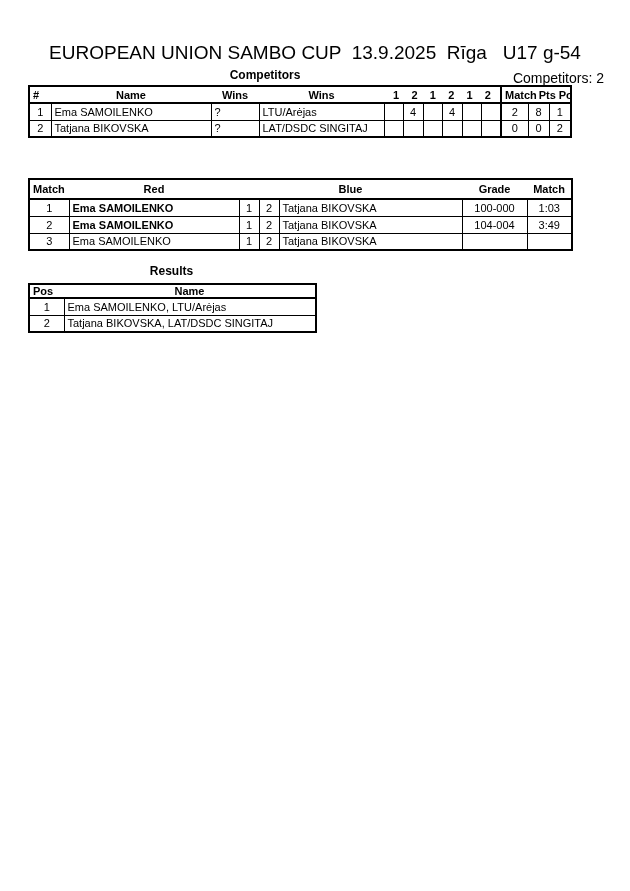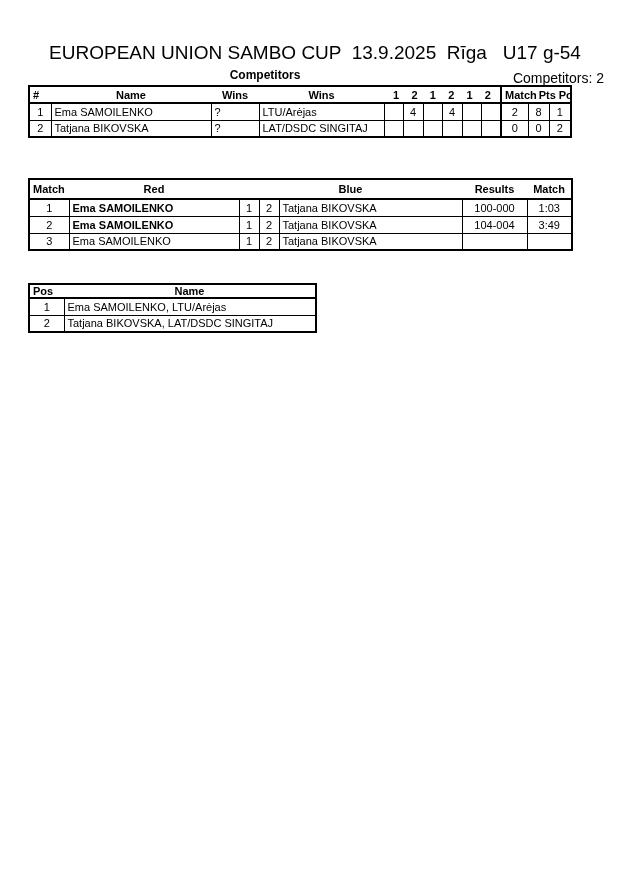--- a/index.html
+++ b/index.html
@@ -181,21 +181,21 @@
         <col style="width:20px">
       <col style="width:183px">
         <col style="width:65px">
         <col style="width:45px">
     </colgroup>
     <thead>
       <tr>
         <th class="l">Match</th>
         <th class="c">Red</th>
         <th class="c" colspan="3">Blue</th>
-        <th class="c">Results</th>
+        <th class="c">Grade</th>
         <th class="c">Match</th>
       </tr>
     </thead>
     <tbody>
       <tr>
         <td class="c">1</td>
         <td class="l b">Ema SAMOILENKO</td>
         <td class="c">1</td>
         <td class="c">2</td>
         <td class="l">Tatjana BIKOVSKA</td>
@@ -216,20 +216,21 @@
         <td class="l">Ema SAMOILENKO</td>
         <td class="c">1</td>
         <td class="c">2</td>
         <td class="l">Tatjana BIKOVSKA</td>
         <td class="c"></td>
         <td class="c"></td>
       </tr>
     </tbody>
   </table>
 
+  <div class="section-heading heading-results">Results</div>
 
   <table class="report results">
     <colgroup>
       <col style="width:35px">
         <col style="width:252px">
     </colgroup>
     <thead>
       <tr>
         <th class="l">Pos</th>
         <th class="c">Name</th>

